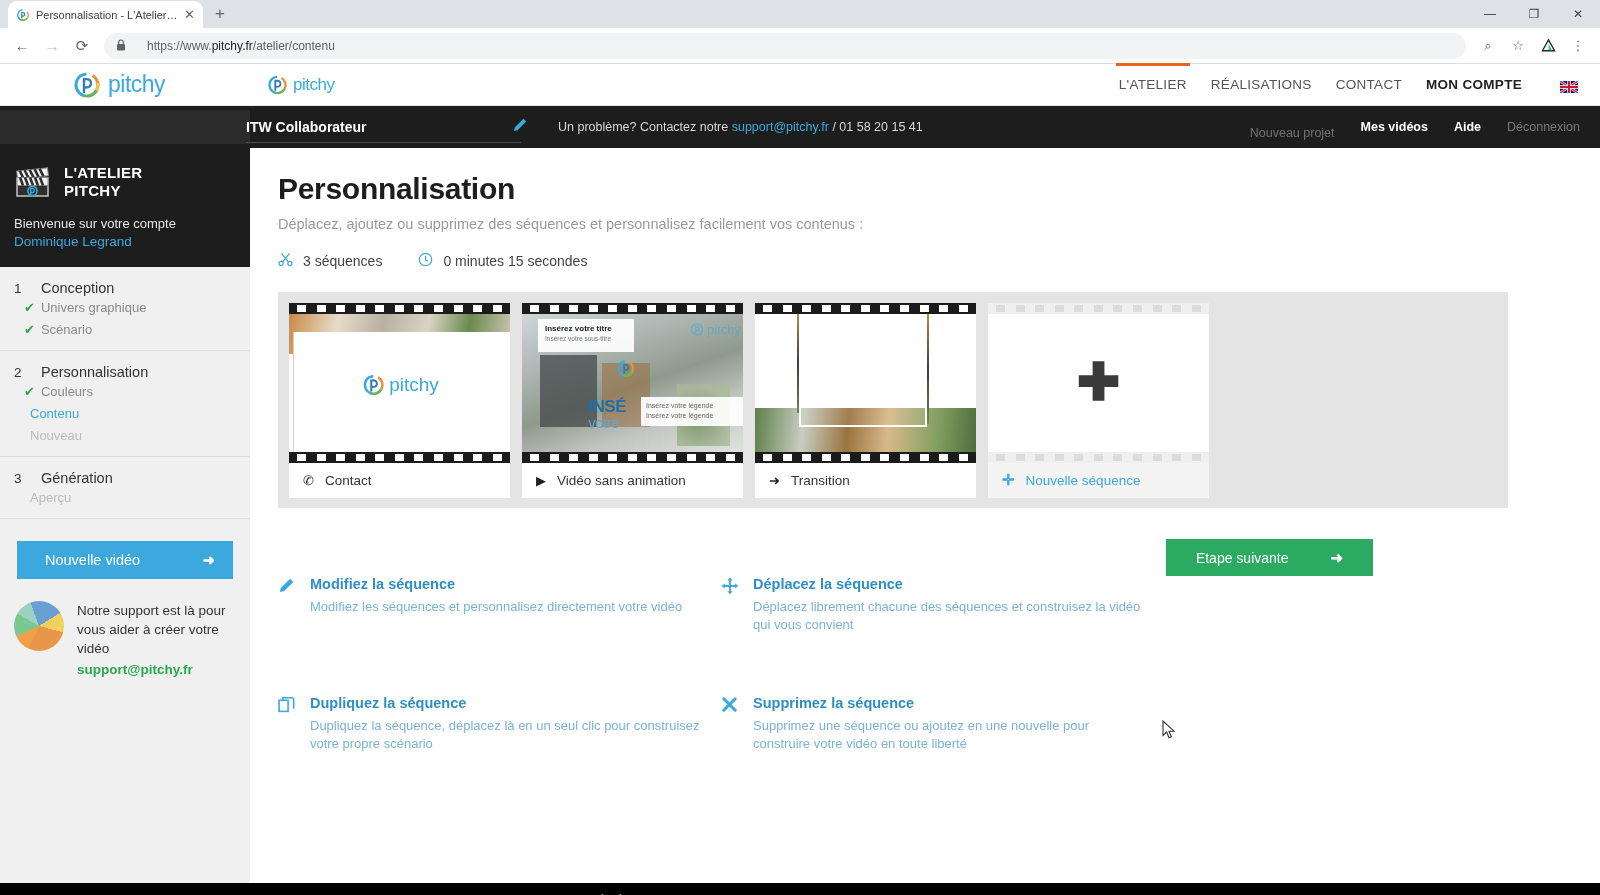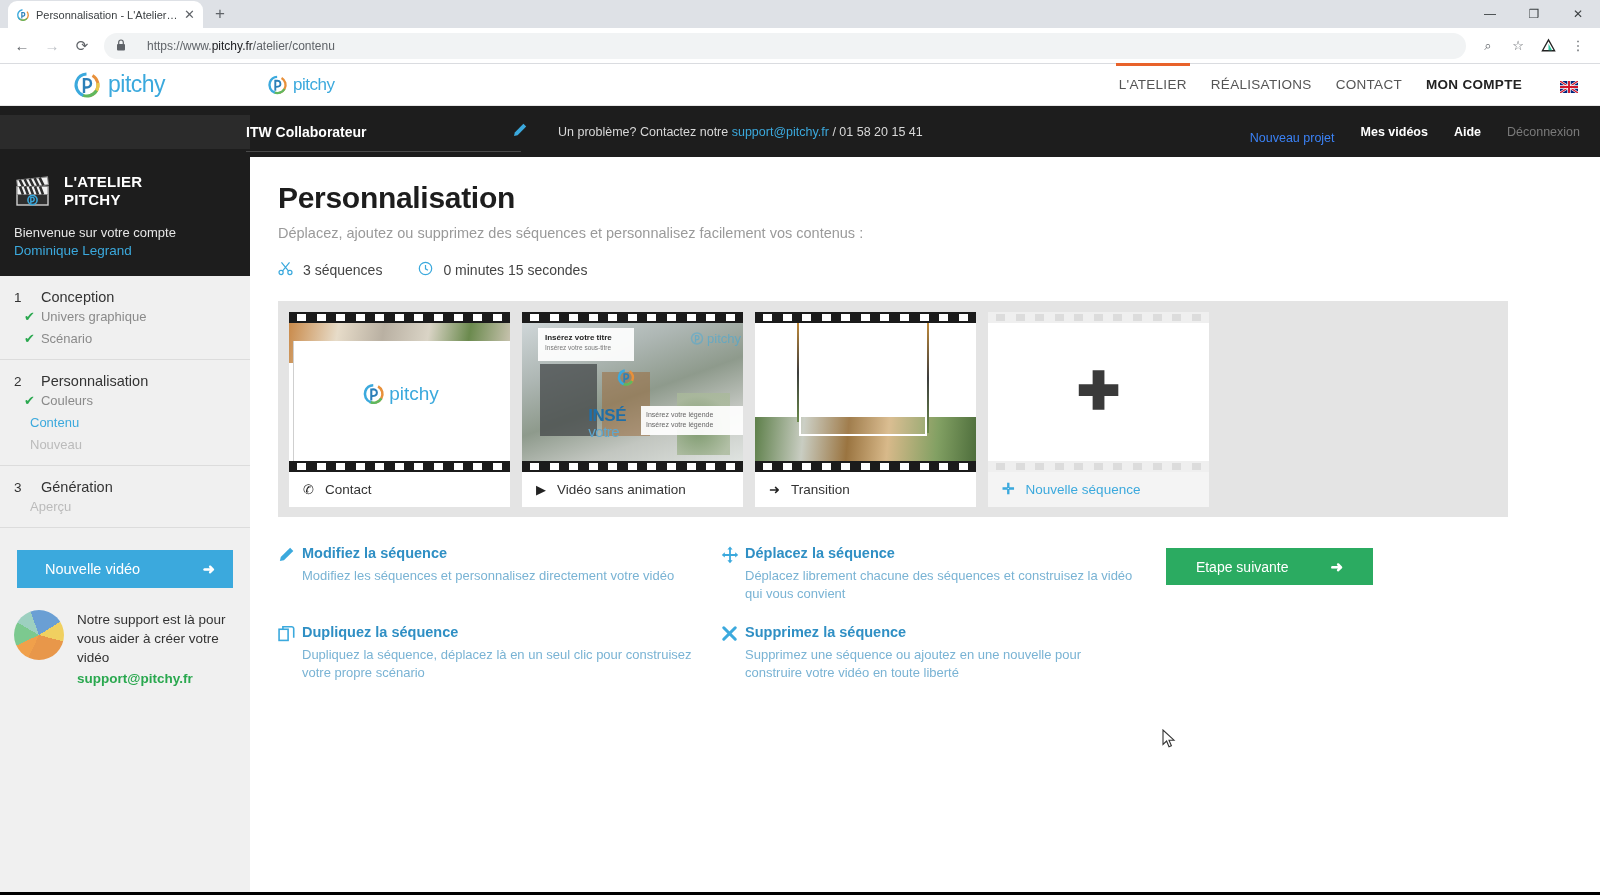--- a/index.html
+++ b/index.html
@@ -80,21 +80,21 @@
   }
   .site-nav a.active-orange::before {
     content: ""; position: absolute; top: -1px; left: -3px; right: -3px;
     height: 3px; background: #e8622a;
   }
   .site-nav a.bold { font-weight: bold; color: #222; }
   .flag-btn { position: absolute; right: 22px; width: 18px; height: 12px; }
 
   
   .appbar {
-    height: 51px; background: #1d1d1d; display: flex; align-items: center;
+    height: 42px; background: #1d1d1d; display: flex; align-items: center;
     position: relative;
   }
   .appbar-project {
     width: 250px; height: 34px; background: #2b2b2b; display: flex;
     align-items: center; padding-left: 0;
   }
   .project-title {
     color: #fff; font-weight: bold; font-size: 14px; margin-left: 0;
   }
   .proj-wrap {
@@ -107,21 +107,21 @@
   }
   .pencil-edit { position: absolute; left: 512px; }
   .appbar-contact {
     position: absolute; left: 558px; font-size: 12.5px; color: #d8d8d8;
   }
   .appbar-contact a { color: #3ba9dd; text-decoration: none; }
   .appbar-links {
     position: absolute; right: 20px; display: flex; align-items: center; gap: 26px;
   }
   .appbar-links a { font-size: 12.5px; text-decoration: none; }
-  .al-blue { color: #3b82f6; margin-top: 12px; }
+  .al-blue { color: #737373; margin-top: 12px; }
   .al-white { color: #fff; font-weight: bold; }
   .al-grey { color: #7a7a7a; }
 
   
   .page { display: flex; height: 735px; }
 
   
   .sidebar { width: 250px; background: #f0f0f0; position: relative; }
   .sb-header { background: #1d1d1d; padding: 16px 14px 18px 14px; }
   .sb-title-row { display: flex; align-items: center; gap: 12px; }
@@ -271,21 +271,21 @@
   .t3-box {
     position: absolute; left: 20%; top: 10%; width: 58%; height: 72%;
     border: 2px solid #fff; background: rgba(255,255,255,.07);
   }
 
   
   .features { margin-top: 28px; width: 1100px; position: relative; }
   .feat-grid {
     display: grid; grid-template-columns: 443px 420px; row-gap: 22px;
   }
-  .feat { display: flex; gap: 4px; }
+  .feat { display: flex; gap: 12px; margin-top: 40px; }
   .feat-icon {
     color: #3ba9dd; font-size: 16px; flex: 0 0 20px; padding-top: 1px;
   }
   .feat-title {
     color: #2f8fc4; font-weight: bold; font-size: 14.5px; margin-bottom: 6px;
   }
   .feat-desc { color: #79b3d4; font-size: 13px; line-height: 1.35; max-width: 395px; }
 
   .next-btn {
     position: absolute; left: 888px; top: 3px; width: 207px; height: 37px;

